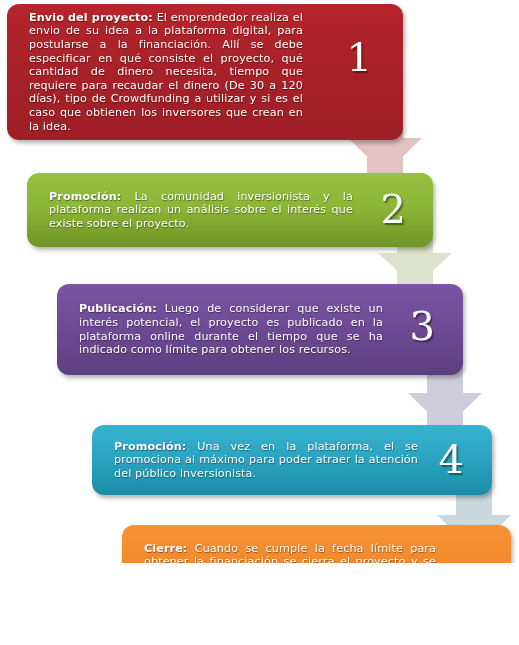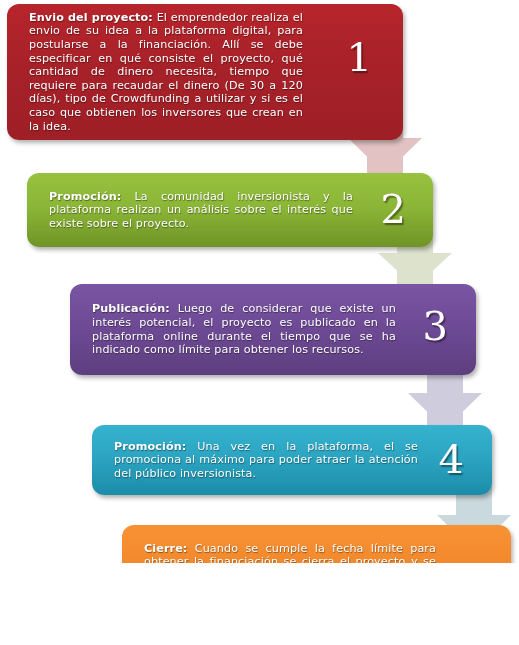--- a/index.html
+++ b/index.html
@@ -80,21 +80,21 @@
     font-size: 40px;
     line-height: 1;
     text-shadow: 1.5px 1.5px 1.5px rgba(0,0,0,0.45);
     z-index: 4;
     user-select: none;
   }
 
   
   #step1 { left: 7px;   top: 4px;   width: 396px; height: 136px; }
   #step2 { left: 27px;  top: 173px; width: 406px; height: 74px;  }
-  #step3 { left: 70px;  top: 284px; width: 406px; height: 91px;  }
+  #step3 { left: 57px;  top: 284px; width: 406px; height: 91px;  }
   #step4 { left: 92px;  top: 425px; width: 400px; height: 70px;  }
   #step5 { left: 122px; top: 525px; width: 389px; height: 115px; padding-left: 40px; }
 
   #step1 { background: linear-gradient(180deg, #b7252b 0%, #a82129 45%, #9e1f26 100%); }
   #step2 { background: linear-gradient(180deg, #97c13f 0%, #8ab536 48%, #6f9426 100%); }
   #step3 { background: linear-gradient(180deg, #7a55a3 0%, #6e4a95 48%, #5d3f7f 100%); }
   #step4 { background: linear-gradient(180deg, #36b3cf 0%, #2ba4c1 48%, #1b8ca8 100%); }
   #step5 { background: linear-gradient(180deg, #f79234 0%, #f0862a 48%, #e07a1d 100%); }
 
   #step1 .body { width: 300px; padding: 6px 4px 6px 22px; }

